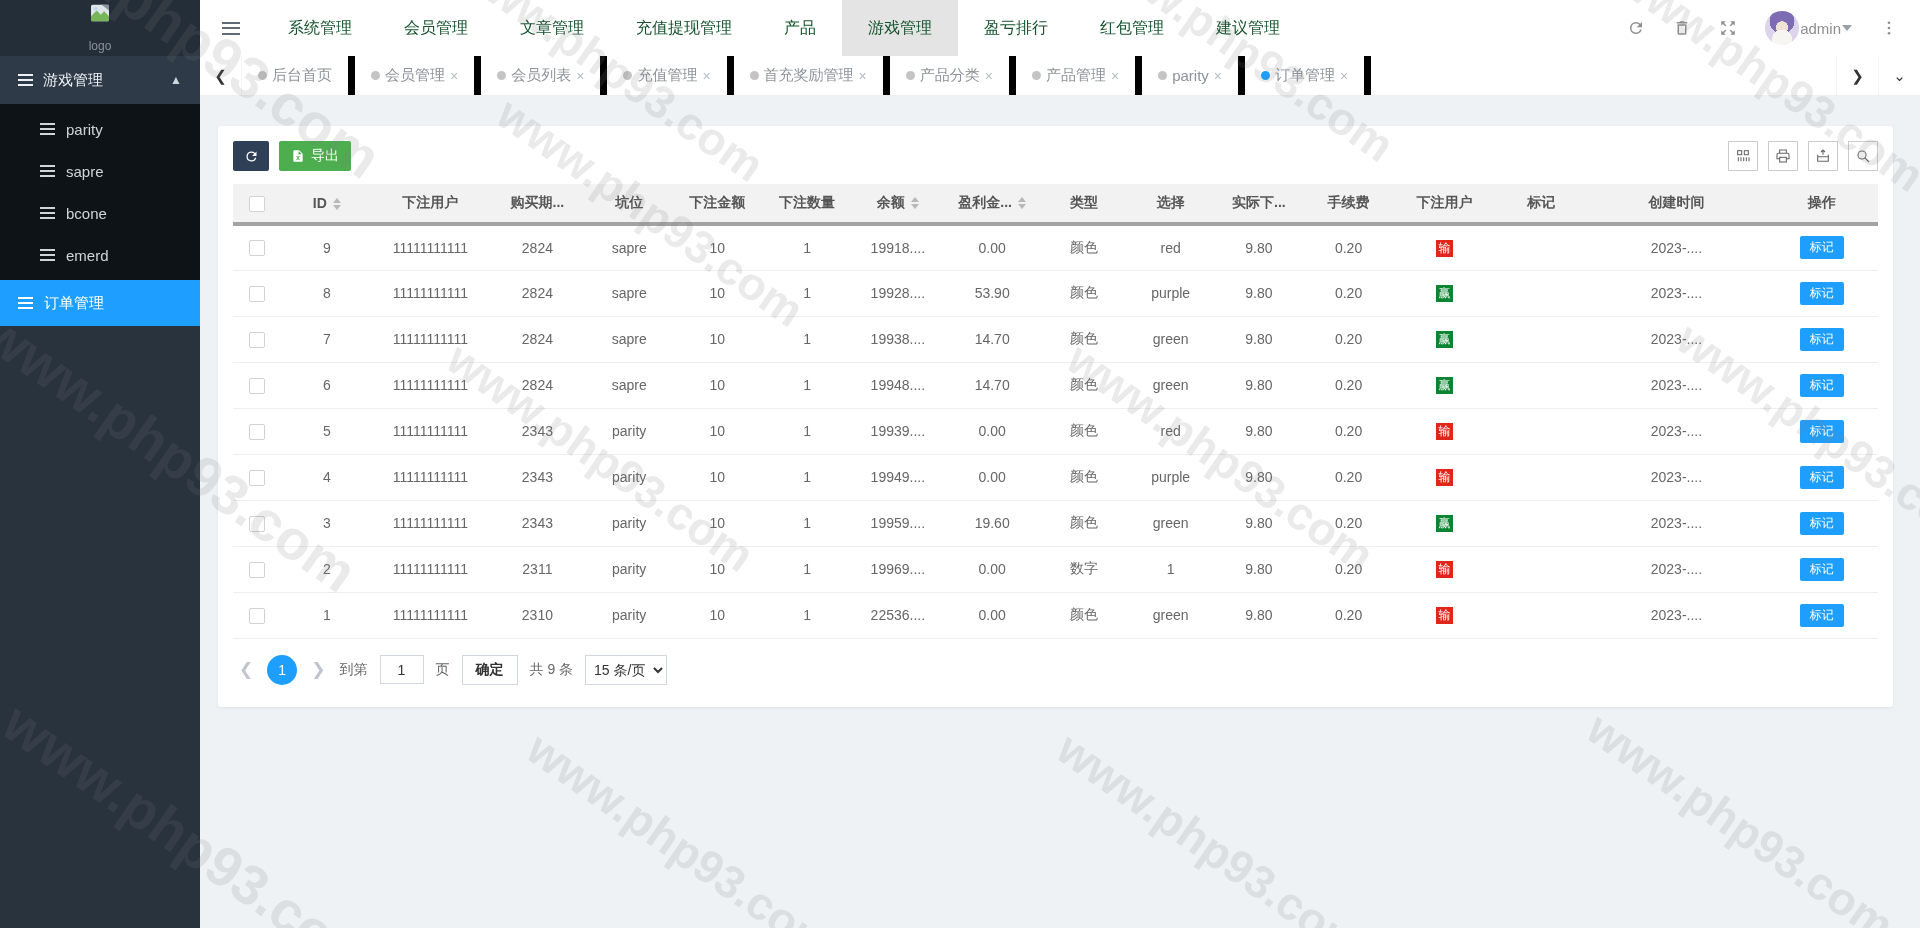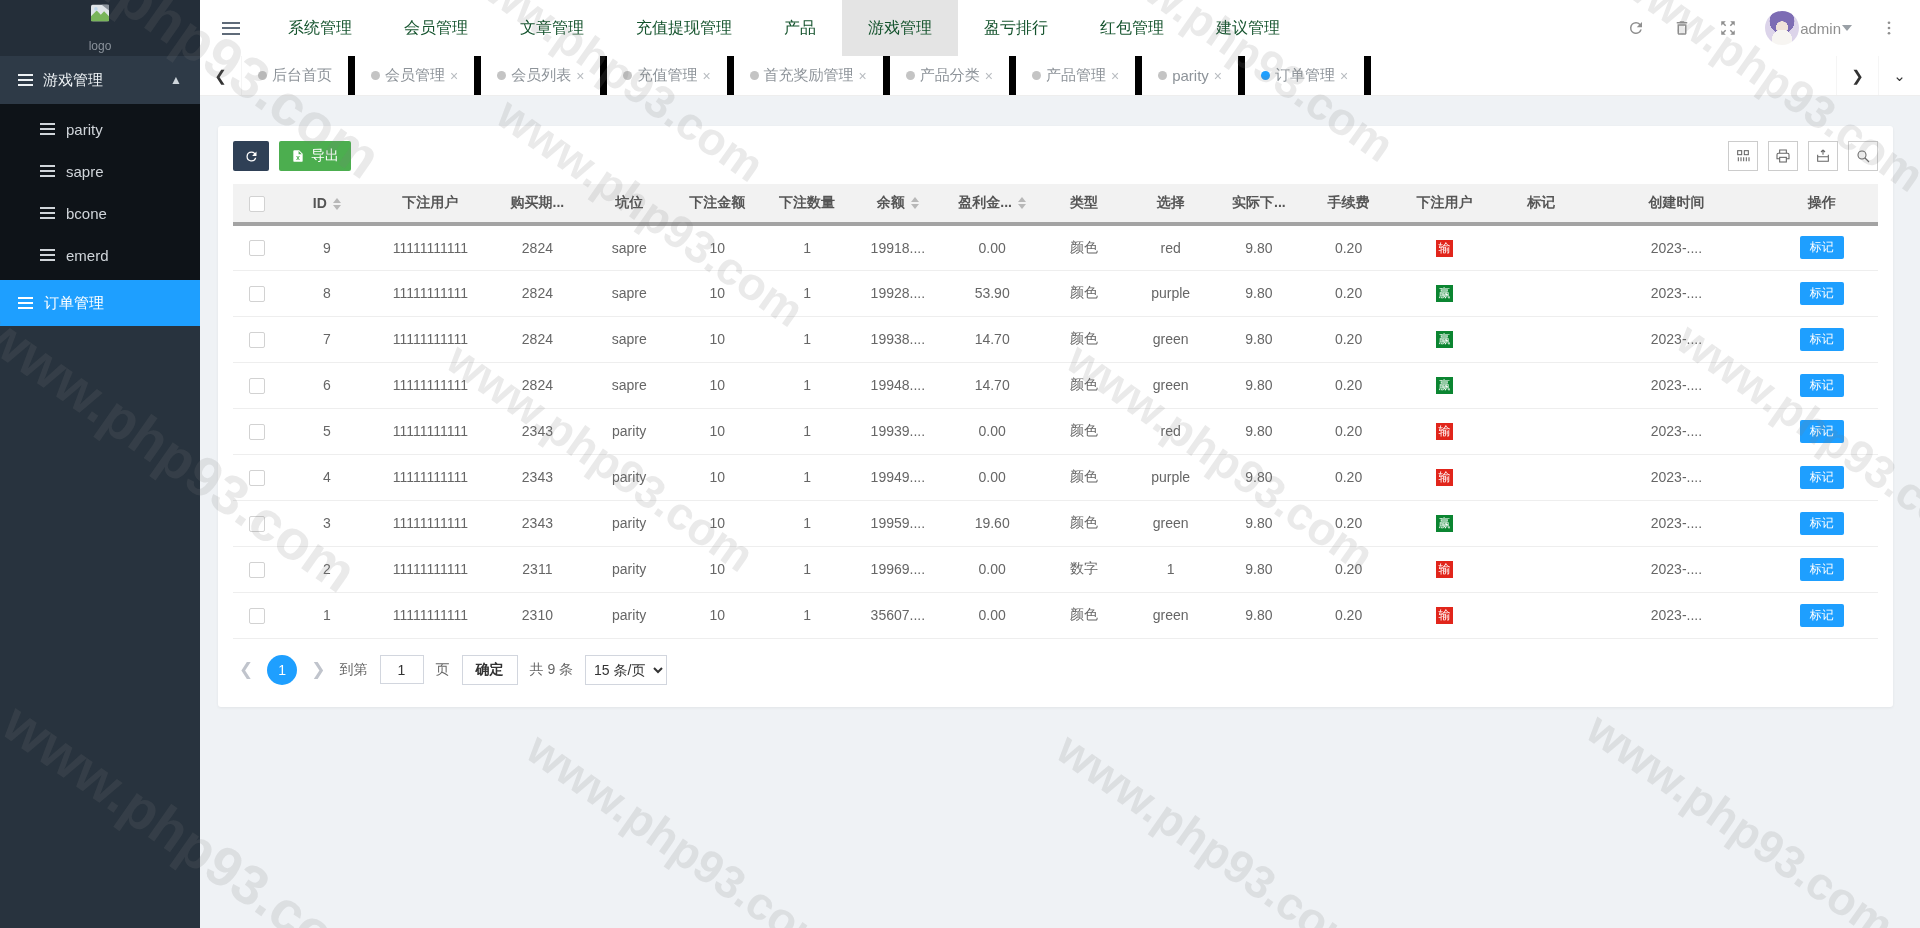--- a/index.html
+++ b/index.html
@@ -466,21 +466,21 @@
               <td><span class="mark-btn">标记</span></td>
             </tr>
             <tr>
               <td><span class="checkbox"></span></td>
               <td>1</td>
               <td>11111111111</td>
               <td>2310</td>
               <td>parity</td>
               <td>10</td>
               <td>1</td>
-              <td>35607....</td>
+              <td>22536....</td>
               <td>0.00</td>
               <td>颜色</td>
               <td>green</td>
               <td>9.80</td>
               <td>0.20</td>
               <td><span class="stamp lose">输</span></td>
               <td></td>
               <td>2023-....</td>
               <td><span class="mark-btn">标记</span></td>
             </tr>

